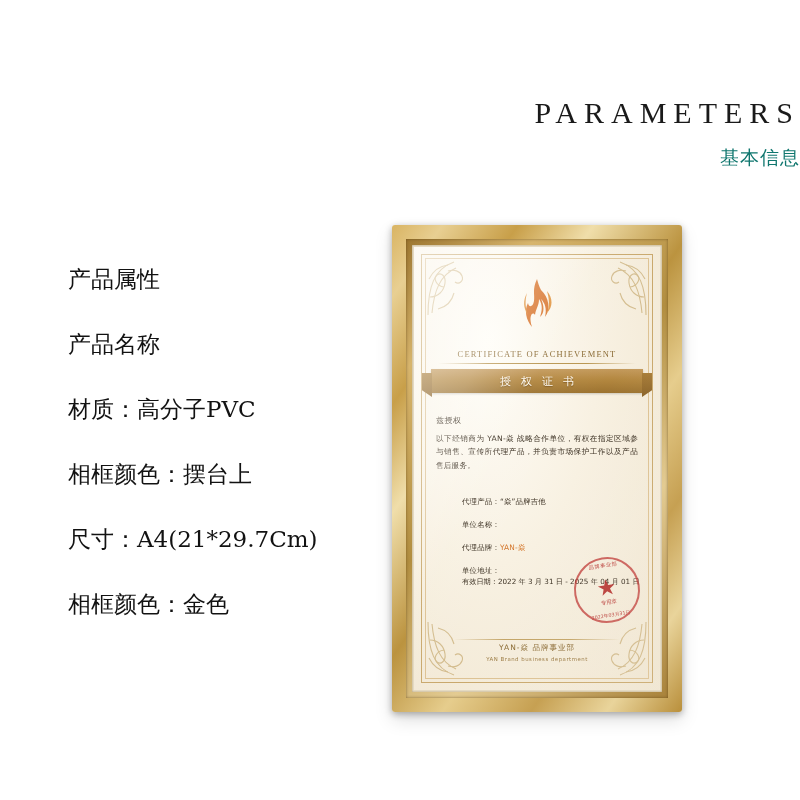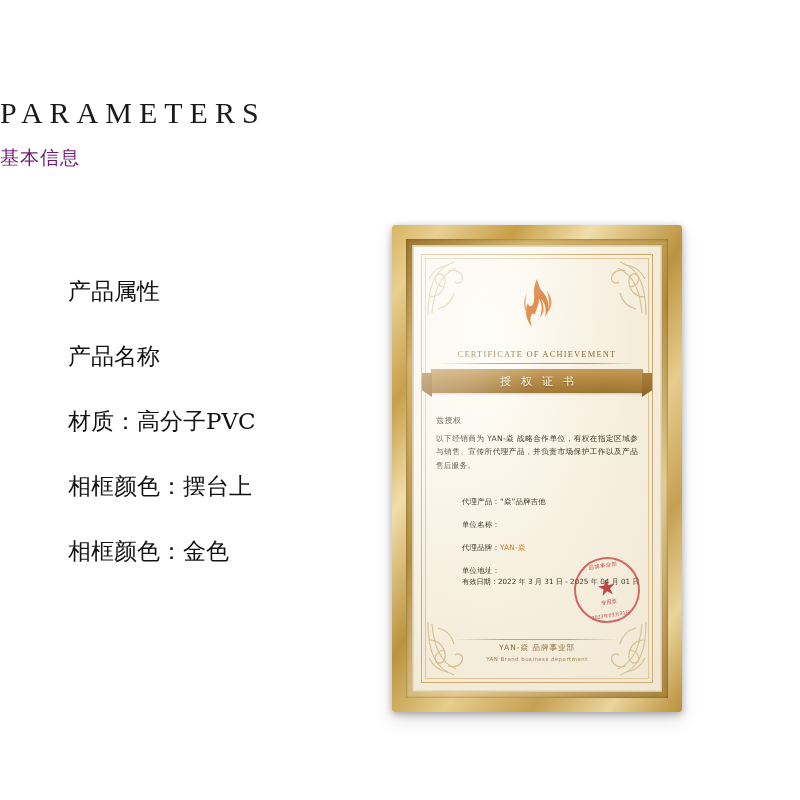--- a/index.html
+++ b/index.html
@@ -16,44 +16,44 @@
     font-family: "Liberation Serif", "DejaVu Serif", serif;
     color: #111;
   }
 
   
   .header {
     position: absolute;
     top: 98px;
     left: 0;
     width: 800px;
-    text-align: left;
+    text-align: right;
   }
   .header-title {
     font-family: "Liberation Serif", "DejaVu Serif", serif;
     font-size: 30px;
     letter-spacing: 7px;
     color: #1a1a1a;
     line-height: 1;
     margin: 0;
     font-weight: 400;
   }
   .header-sub {
     margin-top: 17px;
     font-family: Liberation Sans, sans-serif;
     font-size: 19px;
     letter-spacing: 1px;
-    color: #701a75;
+    color: #0f766e;
   }
 
   
   .specs {
     position: absolute;
     left: 68px;
-    top: 280px;
+    top: 268px;
     width: 330px;
   }
   .spec-line {
     font-family: "DejaVu Serif", "Liberation Serif", serif;
     font-size: 23px;
     line-height: 1;
     color: #121212;
     margin-bottom: 42px;
     white-space: nowrap;
   }
@@ -314,20 +314,21 @@
 <div class="header">
   <div class="header-title">PARAMETERS</div>
   <div class="header-sub">基本信息</div>
 </div>
 
 <div class="specs">
   <div class="spec-line">产品属性</div>
   <div class="spec-line">产品名称</div>
   <div class="spec-line">材质：高分子PVC</div>
   <div class="spec-line">相框颜色：摆台上</div>
+  <div class="spec-line">尺寸：A4(21*29.7Cm)</div>
   <div class="spec-line">相框颜色：金色</div>
 </div>
 
 <div class="frame-wrap">
   <div class="frame">
     <div class="frame-bevel"></div>
     <div class="frame-inner-line"></div>
 
     <div class="cert">
       <div class="cert-border"></div>

